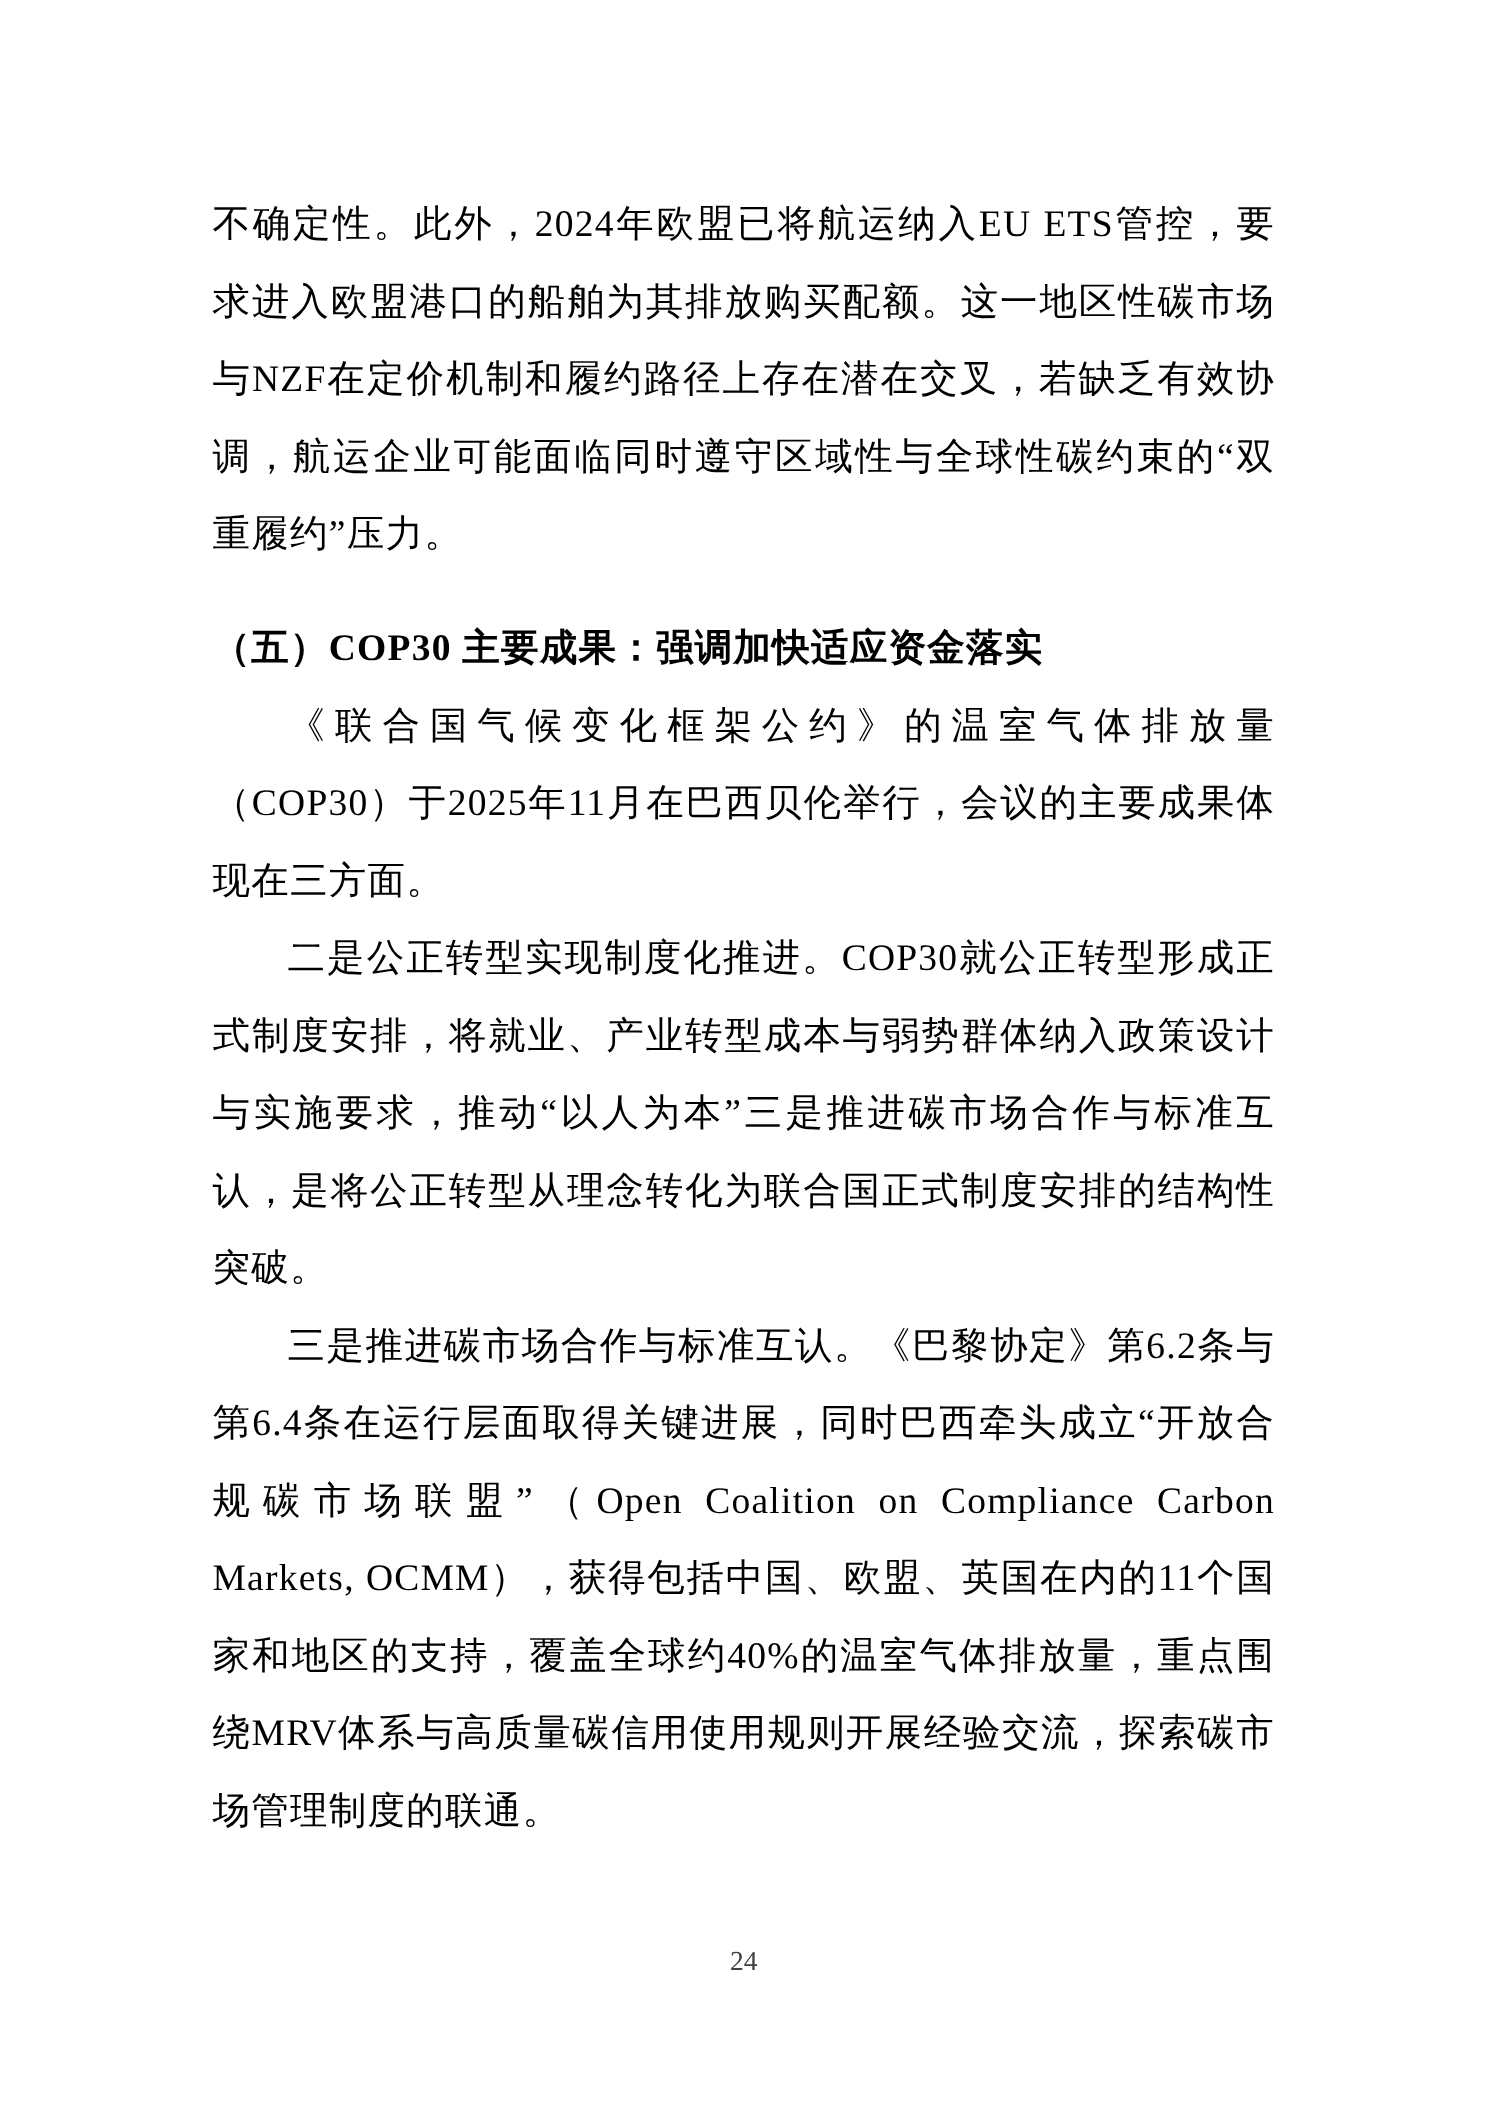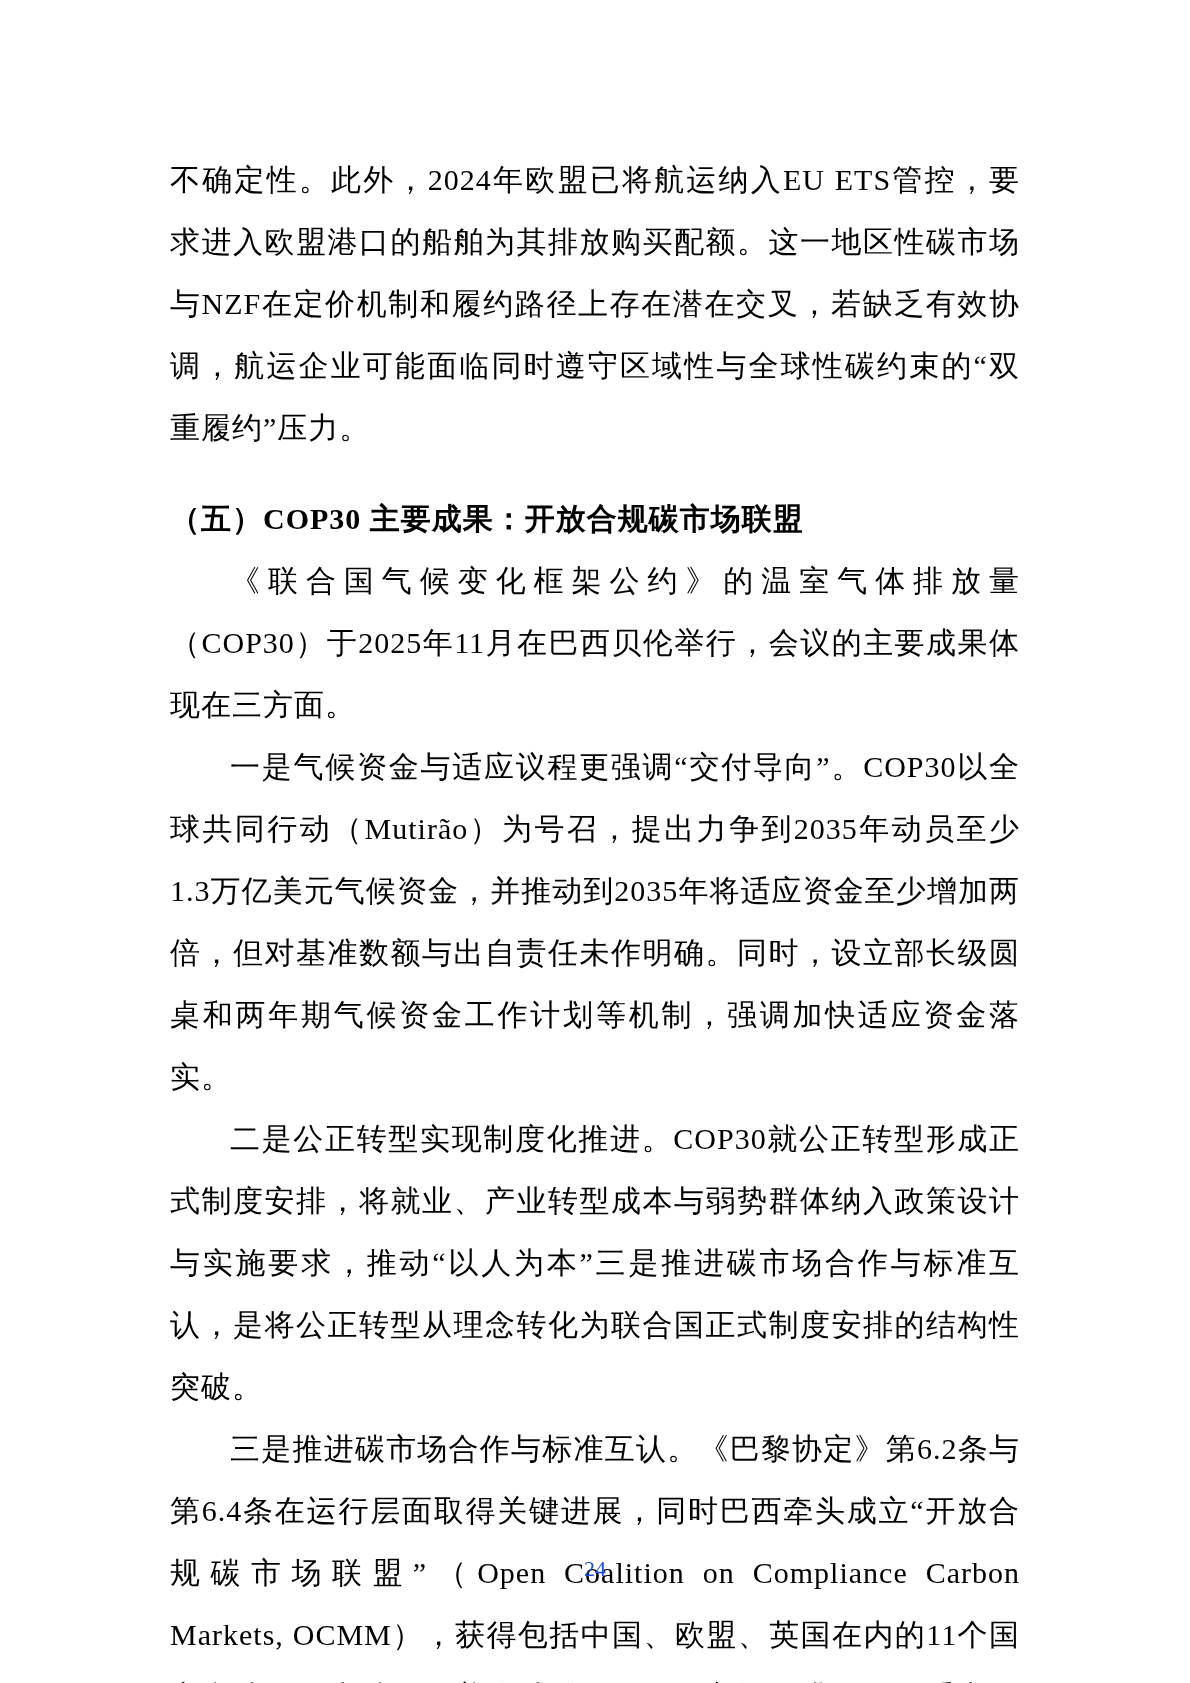--- a/index.html
+++ b/index.html
@@ -46,29 +46,28 @@
     text-align: left;
   }
   .page-number {
     position: absolute;
     left: 0;
     right: 0;
     top: 1556px;
     text-align: center;
     font-size: 22px;
     line-height: 26px;
-    color: #1d4ed8;
+    color: #404040;
   }
 </style>
 </head>
 <body>
 
 <div class="page">
   <div class="content">
     <p class="para no-indent">不确定性。此外，2024年欧盟已将航运纳入EU ETS管控，要求进入欧盟港口的船舶为其排放购买配额。这一地区性碳市场与NZF在定价机制和履约路径上存在潜在交叉，若缺乏有效协调，航运企业可能面临同时遵守区域性与全球性碳约束的“双重履约”压力。</p>
-    <h2 class="heading">（五）COP30 主要成果：开放合规碳市场联盟</h2>
+    <h2 class="heading">（五）COP30 主要成果：强调加快适应资金落实</h2>
     <p class="para">《联合国气候变化框架公约》的温室气体排放量（COP30）于2025年11月在巴西贝伦举行，会议的主要成果体现在三方面。</p>
-    <p class="para">一是气候资金与适应议程更强调“交付导向”。COP30以全球共同行动（Mutirão）为号召，提出力争到2035年动员至少1.3万亿美元气候资金，并推动到2035年将适应资金至少增加两倍，但对基准数额与出自责任未作明确。同时，设立部长级圆桌和两年期气候资金工作计划等机制，强调加快适应资金落实。</p>
     <p class="para">二是公正转型实现制度化推进。COP30就公正转型形成正式制度安排，将就业、产业转型成本与弱势群体纳入政策设计与实施要求，推动“以人为本”三是推进碳市场合作与标准互认，是将公正转型从理念转化为联合国正式制度安排的结构性突破。</p>
     <p class="para">三是推进碳市场合作与标准互认。《巴黎协定》第6.2条与第6.4条在运行层面取得关键进展，同时巴西牵头成立“开放合规碳市场联盟”（Open Coalition on Compliance Carbon Markets, OCMM），获得包括中国、欧盟、英国在内的11个国家和地区的支持，覆盖全球约40%的温室气体排放量，重点围绕MRV体系与高质量碳信用使用规则开展经验交流，探索碳市场管理制度的联通。</p>
   </div>
   <div class="page-number">24</div>
 </div>
 
 </body></html>

